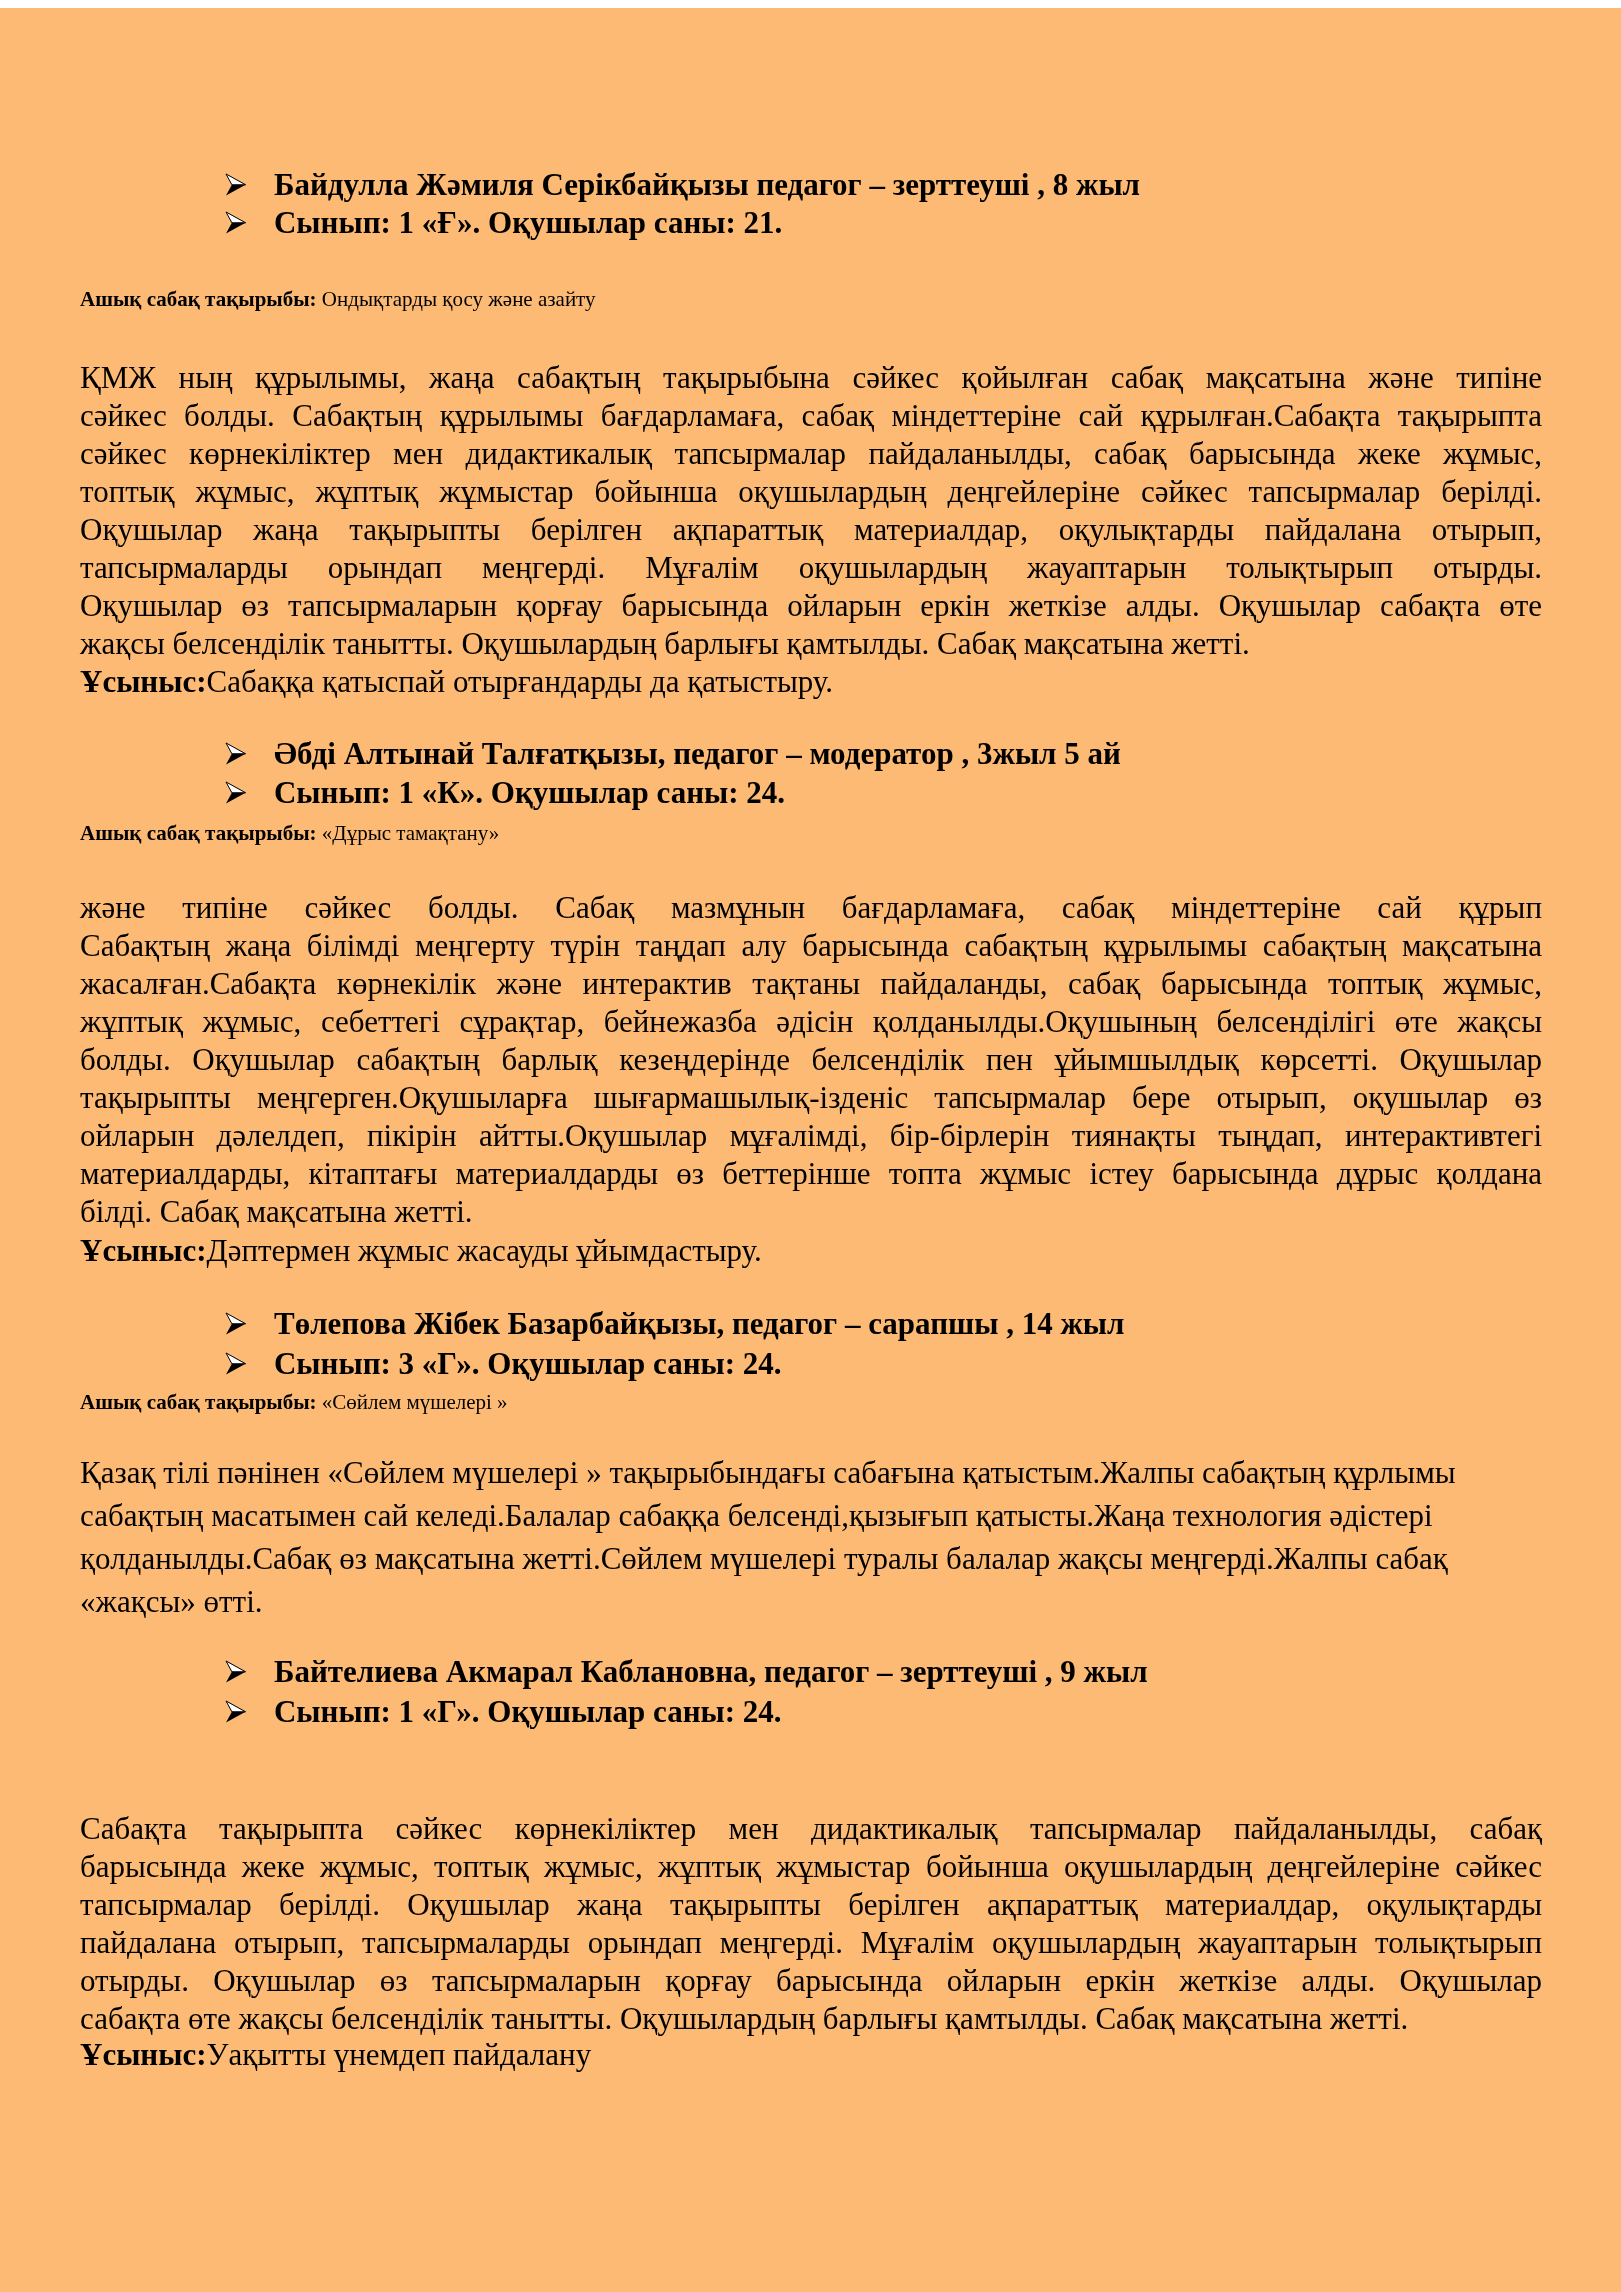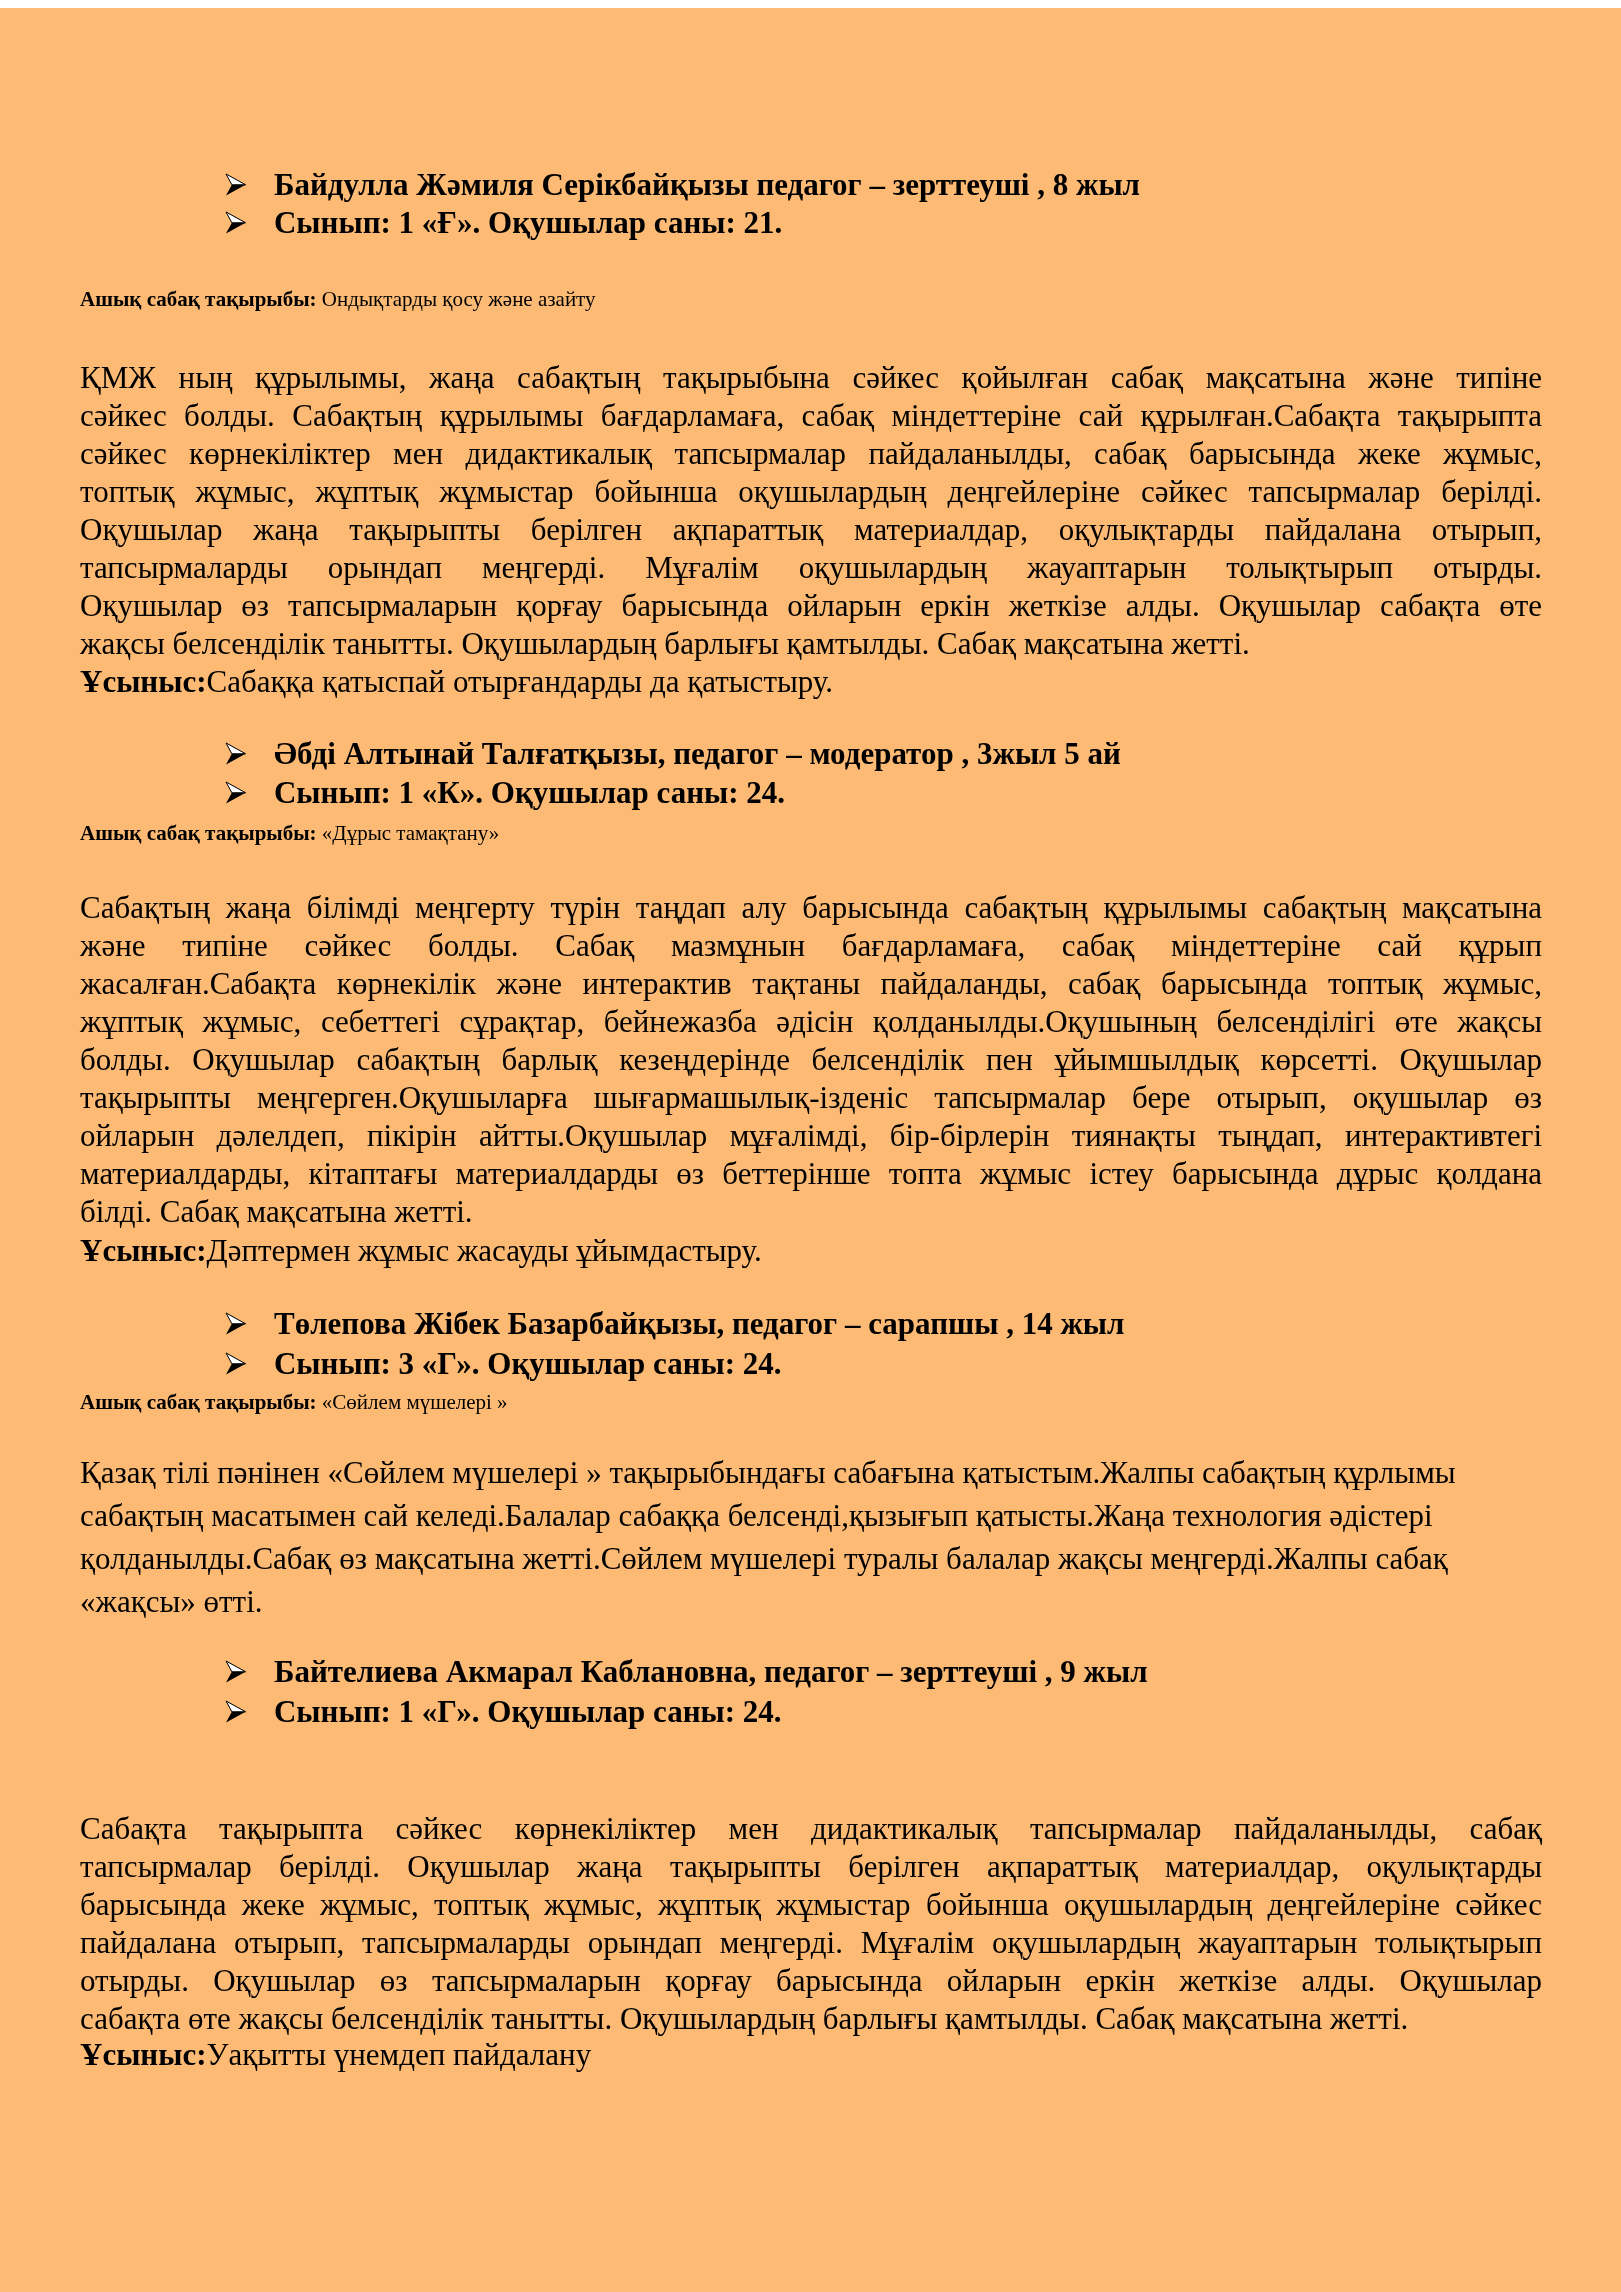--- a/index.html
+++ b/index.html
@@ -67,22 +67,22 @@
     <svg class="arrow" viewBox="0 0 22 24">
         <path d="M1 1 L21 12 L1 23 L7 12 Z" fill="#000"></path>
         <path d="M1 1 L21 12 L7 12 Z" fill="#fff" stroke="#000" stroke-width="1"></path>
       </svg>
     <span>Сынып: 1 «К». Оқушылар саны: 24.</span>
   </div>
   <div class="topic" style="top:806px">
     <span class="lbl">Ашық сабақ тақырыбы:</span><span> «Дұрыс тамақтану»</span>
   </div>
   <div class="para" style="top:881px">
+    <span class="line" style="display: block; word-spacing: 27.5px;">және типіне сәйкес болды. Сабақ мазмұнын бағдарламаға, сабақ міндеттеріне сай құрып</span>
     <span class="line" style="display: block; word-spacing: 6.5px;">Сабақтың жаңа білімді меңгерту түрін таңдап алу барысында сабақтың құрылымы сабақтың мақсатына</span>
-    <span class="line" style="display: block; word-spacing: 27.5px;">және типіне сәйкес болды. Сабақ мазмұнын бағдарламаға, сабақ міндеттеріне сай құрып</span>
     <span class="line" style="display: block; word-spacing: 11px;">жасалған.Сабақта көрнекілік және интерактив тақтаны пайдаланды, сабақ барысында топтық жұмыс,</span>
     <span class="line" style="display: block; word-spacing: 10px;">жұптық жұмыс, себеттегі сұрақтар, бейнежазба әдісін қолданылды.Оқушының белсенділігі өте жақсы</span>
     <span class="line" style="display: block; word-spacing: 12.2px;">болды. Оқушылар сабақтың барлық кезеңдерінде белсенділік пен ұйымшылдық көрсетті. Оқушылар</span>
     <span class="line" style="display: block; word-spacing: 16px;">тақырыпты меңгерген.Оқушыларға шығармашылық-ізденіс тапсырмалар бере отырып, оқушылар өз</span>
     <span class="line" style="display: block; word-spacing: 12.6px;">ойларын дәлелдеп, пікірін айтты.Оқушылар мұғалімді, бір-бірлерін тиянақты тыңдап, интерактивтегі</span>
     <span class="line" style="display: block; word-spacing: 9px;">материалдарды, кітаптағы материалдарды өз беттерінше топта жұмыс істеу барысында дұрыс қолдана</span>
     <span class="line last" style="display: block;">білді. Сабақ мақсатына жетті.</span>
   </div>
   <div class="rec" style="top:1223px">
     <span class="lbl">Ұсыныс:</span><span>Дәптермен жұмыс жасауды ұйымдастыру.</span>
@@ -121,22 +121,22 @@
   </div>
   <div class="bullet-line" style="top:1684px">
     <svg class="arrow" viewBox="0 0 22 24">
         <path d="M1 1 L21 12 L1 23 L7 12 Z" fill="#000"></path>
         <path d="M1 1 L21 12 L7 12 Z" fill="#fff" stroke="#000" stroke-width="1"></path>
       </svg>
     <span>Сынып: 1 «Г». Оқушылар саны: 24.</span>
   </div>
   <div class="para" style="top:1802px">
     <span class="line" style="display: block; word-spacing: 23px;">Сабақта тақырыпта сәйкес көрнекіліктер мен дидактикалық тапсырмалар пайдаланылды, сабақ</span>
+    <span class="line" style="display: block; word-spacing: 5.9px;">барысында жеке жұмыс, топтық жұмыс, жұптық жұмыстар бойынша оқушылардың деңгейлеріне сәйкес</span>
     <span class="line" style="display: block; word-spacing: 18px;">тапсырмалар берілді. Оқушылар жаңа тақырыпты берілген ақпараттық материалдар, оқулықтарды</span>
-    <span class="line" style="display: block; word-spacing: 5.9px;">барысында жеке жұмыс, топтық жұмыс, жұптық жұмыстар бойынша оқушылардың деңгейлеріне сәйкес</span>
     <span class="line" style="display: block; word-spacing: 8px;">пайдалана отырып, тапсырмаларды орындап меңгерді. Мұғалім оқушылардың жауаптарын толықтырып</span>
     <span class="line" style="display: block; word-spacing: 15px;">отырды. Оқушылар өз тапсырмаларын қорғау барысында ойларын еркін жеткізе алды. Оқушылар</span>
     <span class="line last" style="display: block;">сабақта өте жақсы белсенділік танытты. Оқушылардың барлығы қамтылды. Сабақ мақсатына жетті.</span>
   </div>
   <div class="rec" style="top:2027px">
     <span class="lbl">Ұсыныс:</span><span>Уақытты үнемдеп пайдалану</span>
   </div>
 
 </div>
 

